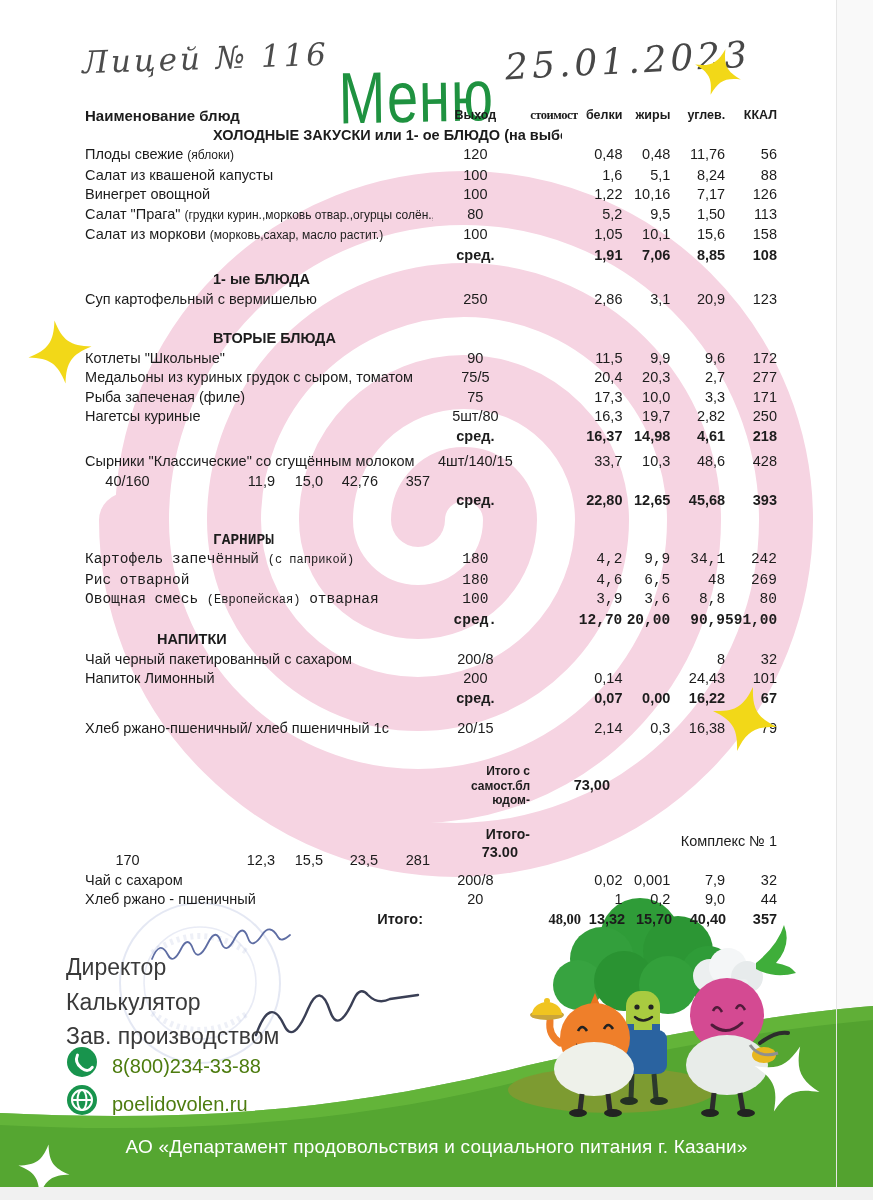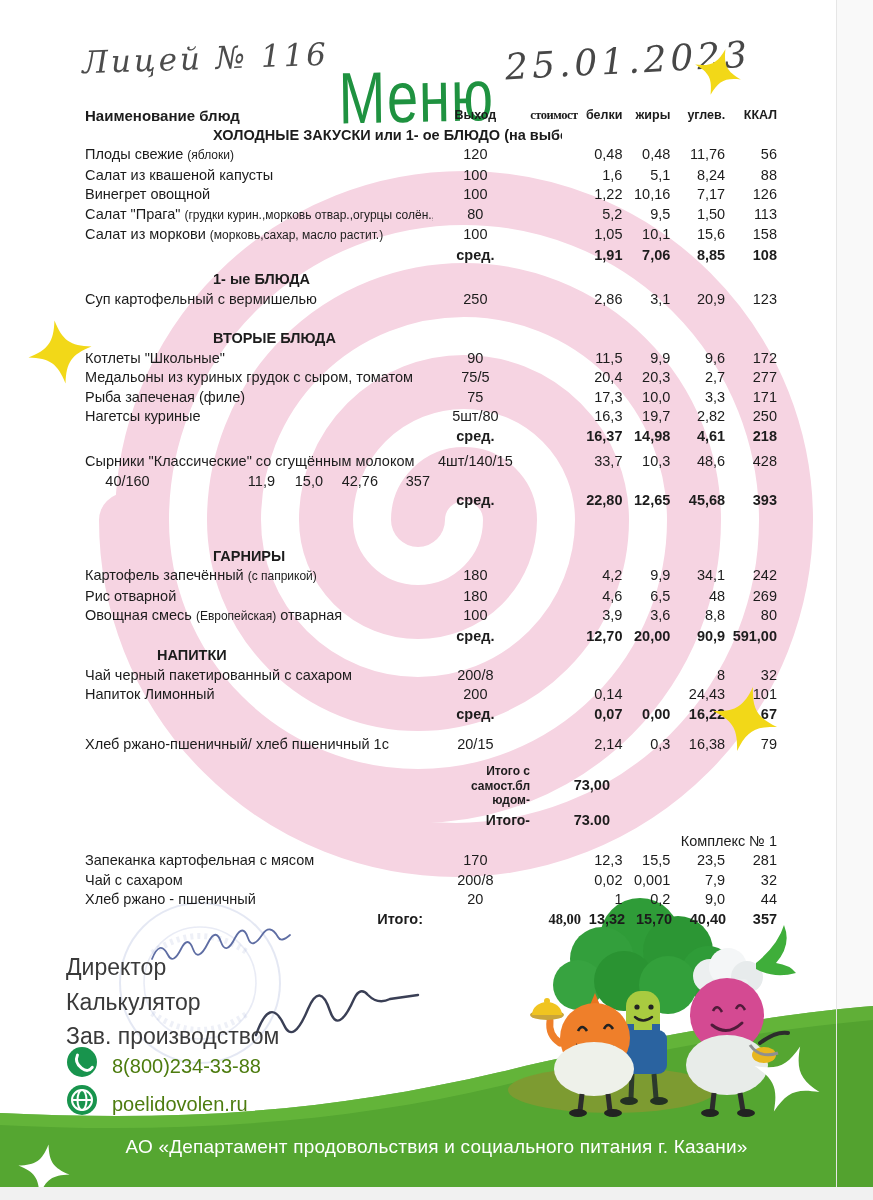--- a/index.html
+++ b/index.html
@@ -37,29 +37,29 @@
   .header-row{font-weight:700;}
   .header-row .c-name{font-size:15px;}
   .header-row .c-vyhod,.header-row .c-cost,.header-row .c-prot,
   .header-row .c-fat,.header-row .c-carb,.header-row .c-kcal{font-size:12.5px;}
   .header-row .c-cost{letter-spacing:-0.5px;}
   .section-title{font-weight:700;padding-left:128px;white-space:nowrap;}
   #sec-napitki .section-title{padding-left:72px;}
   #sec-pervye{margin-top:5px;}
   #sec-vtorye{margin-top:20px;}
   #sec-vtorye .trow:nth-child(7){margin-top:6px;}
-  #sec-garniry{margin-top:36px;}
+  #sec-garniry{margin-top:20px;font-family:Liberation Mono, monospace;}
   #sec-hleb{margin-top:11px;}
   .note{font-size:12px;}
   
   .totals{position:absolute;left:438px;top:764px;width:190px;z-index:3;font-weight:700;}
   .totals .tl{display:flex;align-items:baseline;line-height:14px;}
   .totals .lab{width:92px;text-align:right;font-size:12px;}
   .totals .val{width:80px;text-align:right;font-size:14.5px;}
-  .totals .tl.last{margin-top:4px;line-height:18px;}
+  .totals .tl.last{margin-top:18px;line-height:18px;flex-direction:column;}
   .totals .tl.last .lab{font-size:14px;}
   
   .complex{position:absolute;left:85px;top:832px;width:692px;z-index:3;font-size:14.5px;}
   .complex-title{font-weight:400;line-height:19px;text-align:right;}
   .total-row .c-name{text-align:right;padding-right:16px;font-weight:700;}
   
   .officials{position:absolute;left:66px;top:950px;z-index:3;font-size:23px;color:#3a3a3a;line-height:1.5;}
   .contact{position:absolute;left:66px;z-index:3;display:flex;align-items:flex-end;gap:14px;
         color:#4d7c0f;font-size:20px;}
   .contact.phone{top:1046px;}
@@ -430,21 +430,20 @@
     <div class="tl last">
       <div class="lab">Итого-</div>
       <div class="val">73.00</div>
     </div>
   </div>
 
   <div class="complex">
     <div class="complex-title">Комплекс № 1</div>
     <div id="complex-rows">
         <div class="trow">
-          <div class="c-name"><span>Запеканка картофельная с мясом</span></div>
           <div class="c-vyhod">170</div>
           <div class="c-cost"></div>
           <div class="c-prot">12,3</div>
           <div class="c-fat">15,5</div>
           <div class="c-carb">23,5</div>
           <div class="c-kcal">281</div>
         </div>
         <div class="trow">
           <div class="c-name"><span>Чай с сахаром</span></div>
           <div class="c-vyhod">200/8</div>

